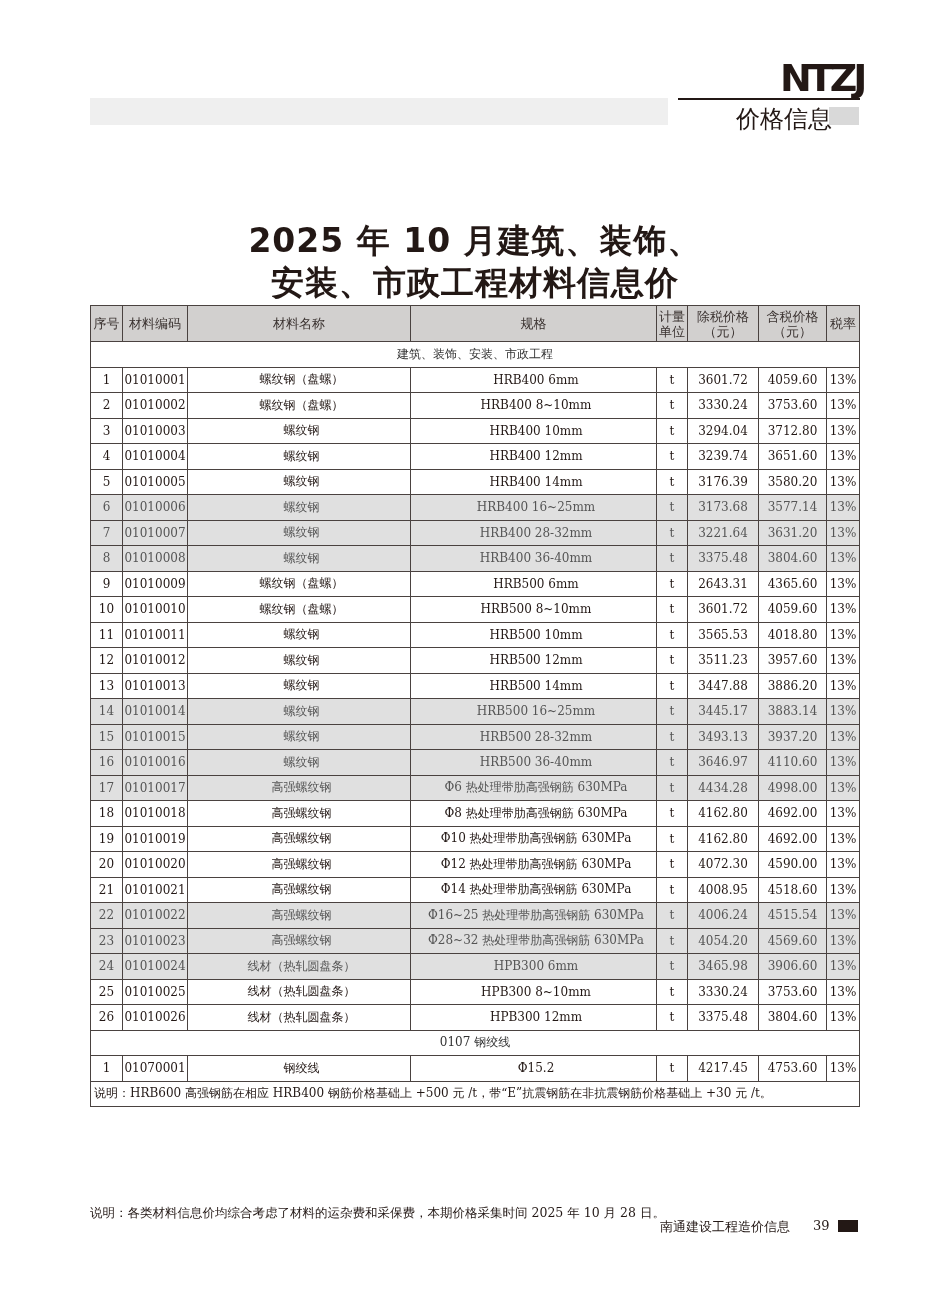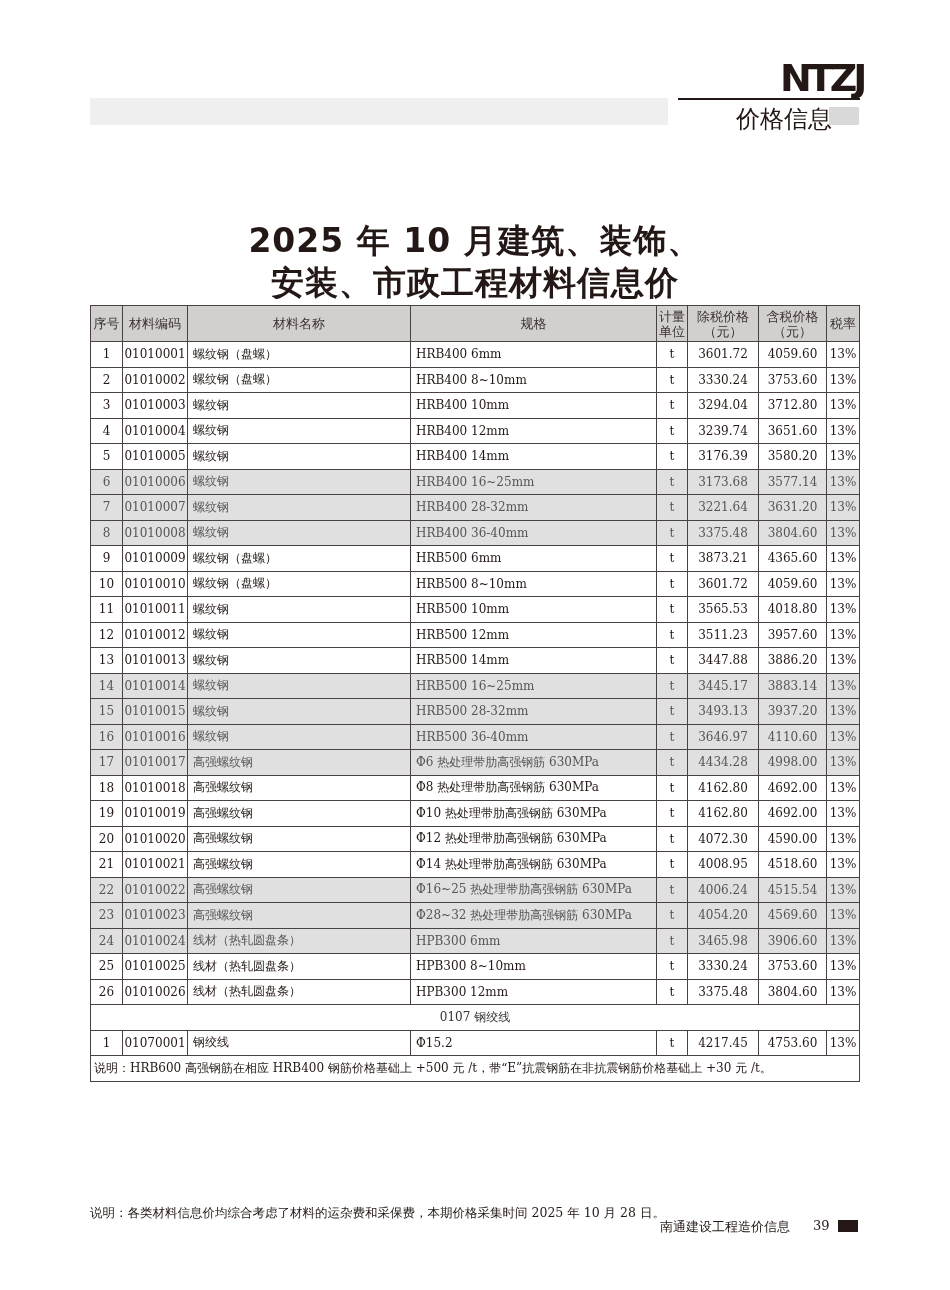--- a/index.html
+++ b/index.html
@@ -14,21 +14,21 @@
                    font-family:"DejaVu Sans","Liberation Sans",sans-serif; color:#231815; }
   .section-swatch { position:absolute; left:829px; top:107px; width:30px; height:18px; background:#d9d9d9; }
   .title { position:absolute; left:0; width:950px; top:192px; text-align:center;
            font-family:"DejaVu Sans","Liberation Sans",sans-serif; font-weight:bold;
            font-size:33px; line-height:42px; color:#231815; letter-spacing:1px;margin-top:28px; }
   table.price { position:absolute; left:90px; top:297px; width:769px;
                 border-collapse:collapse; font-size:12px; table-layout:fixed;margin-top:8px; }
   table.price td, table.price th { border:1.5px solid #4a4240; padding:0; height:24.5px; }
   table.price th { background:#d2d0cf; font-weight:normal; font-size:13px; color:#3a3230; height:35px; line-height:15px; }
   .c { text-align:center; }
-  .l { text-align:left; padding-left:5px !important; }
+  .l { text-align:center; padding-left:5px !important; }
   tr.cat td { text-align:center; color:#333; height:24.5px; }
   tr.shade td { background:#e0e0e0; color:#555; }
   tr.note td { text-align:left; padding-left:3px !important; font-size:12px; }
   .footnote { position:absolute; left:90px; top:1178px; font-size:12.5px; color:#231815;margin-top:27px; }
   .footer-text { position:absolute; left:660px; top:1218px; font-size:13px;
                  font-family:"DejaVu Sans","Liberation Sans",sans-serif; color:#231815; }
   .footer-page { position:absolute; left:813px; top:1218px; font-size:13px; color:#231815; }
   .footer-block { position:absolute; left:838px; top:1220px; width:20px; height:12px; background:#231815; }
 </style>
 </head>
@@ -62,20 +62,23 @@
       <th>材料编码</th>
       <th>材料名称</th>
       <th>规格</th>
       <th><span>计量</span><br><span>单位</span></th>
       <th><span>除税价格</span><br><span>（元）</span></th>
       <th><span>含税价格</span><br><span>（元）</span></th>
       <th>税率</th>
     </tr>
   </thead>
   <tbody id="tbody">
+    <tr class="cat">
+        <td colspan="8">建筑、装饰、安装、市政工程</td>
+      </tr>
       <tr>
         <td class="c">1</td>
         <td class="c">01010001</td>
         <td class="l">螺纹钢（盘螺）</td>
         <td class="l">HRB400 6mm</td>
         <td class="c">t</td>
         <td class="c">3601.72</td>
         <td class="c">4059.60</td>
         <td class="c">13%</td>
       </tr>
@@ -148,21 +151,21 @@
         <td class="c">3375.48</td>
         <td class="c">3804.60</td>
         <td class="c">13%</td>
       </tr>
       <tr>
         <td class="c">9</td>
         <td class="c">01010009</td>
         <td class="l">螺纹钢（盘螺）</td>
         <td class="l">HRB500 6mm</td>
         <td class="c">t</td>
-        <td class="c">3873.21</td>
+        <td class="c">2643.31</td>
         <td class="c">4365.60</td>
         <td class="c">13%</td>
       </tr>
       <tr>
         <td class="c">10</td>
         <td class="c">01010010</td>
         <td class="l">螺纹钢（盘螺）</td>
         <td class="l">HRB500 8~10mm</td>
         <td class="c">t</td>
         <td class="c">3601.72</td>

